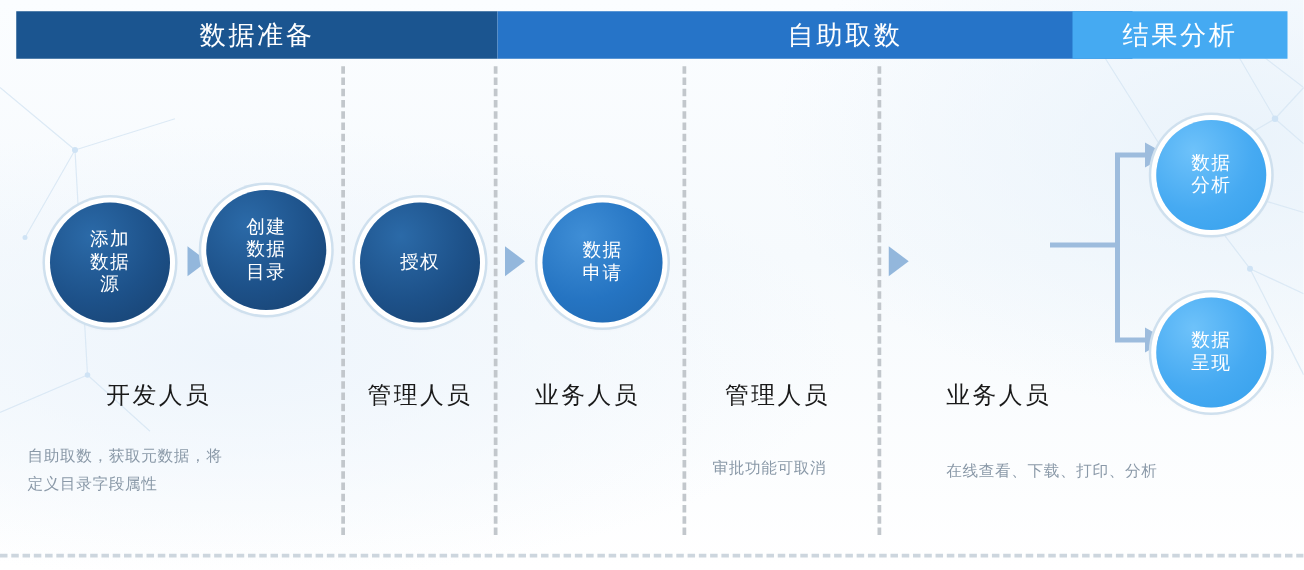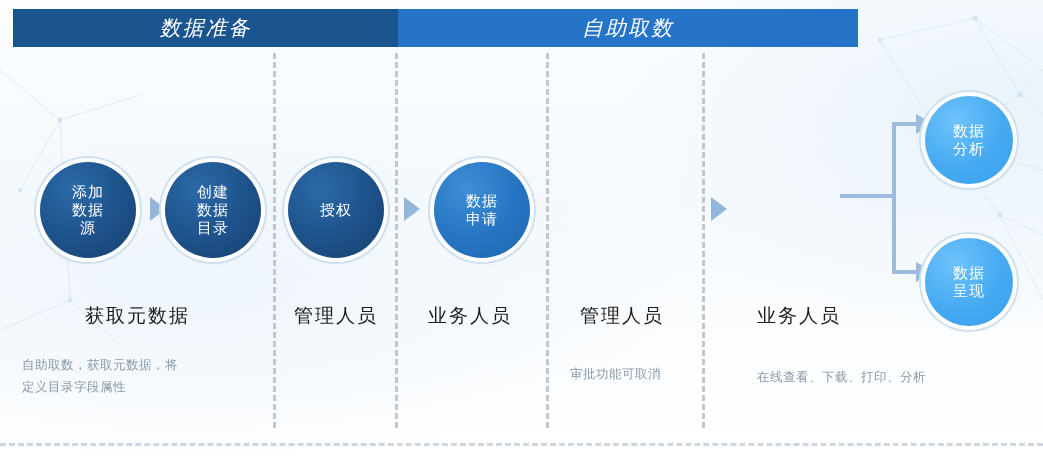--- a/index.html
+++ b/index.html
@@ -15,23 +15,23 @@
       radial-gradient(ellipse 700px 260px at 18% 62%, #eef5fc 0%, rgba(238,245,252,0) 70%),
       radial-gradient(ellipse 520px 300px at 95% 25%, #eaf3fb 0%, rgba(234,243,251,0) 72%),
       linear-gradient(180deg,#fbfdff 0%, #f6fafd 45%, #ffffff 100%);
     overflow:hidden;
   }
   
   #netbg{position:absolute;inset:0;pointer-events:none;}
 
   
   .hdr{position:absolute;top:9px;height:38px;display:flex;align-items:center;justify-content:center;}
-  .hdr span{color:#fff;font-size:21px;letter-spacing:2px;font-weight:400;font-style:italic;}
+  .hdr span{color:#fff;font-size:21px;letter-spacing:2px;font-weight:400;}
   #hdr1{left:13px;width:385px;background:#1b5590;}
-  #hdr2{left:398px;width:460px;background:#2674c8;}
+  #hdr2{left:398px;width:460px;background:#2674c8;padding-left:48px;}
   #hdr3{left:858px;width:172px;background:#45aaf2;}
 
   
   .vsep{position:absolute;top:53px;height:375px;width:0;
         border-left:3px dashed #c2c7cc;}
 
   
   #hrule{position:absolute;left:0;top:443px;width:1043px;height:0;
          border-top:3px dashed #cdd6de;}
 
@@ -94,36 +94,39 @@
         <circle cx="20" cy="190" r="2"></circle>
     </g>
   </svg>
 
   <div class="hdr" id="hdr1">
     <span>数据准备</span>
   </div>
   <div class="hdr" id="hdr2">
     <span>自助取数</span>
   </div>
+  <div class="hdr" id="hdr3">
+    <span>结果分析</span>
+  </div>
 
   <div class="vsep" style="left:273px"></div>
   <div class="vsep" style="left:395px"></div>
   <div class="vsep" style="left:546px"></div>
   <div class="vsep" style="left:702px"></div>
   <div id="hrule"></div>
 
   <div class="node dark big" style="left:40px;top:162px">
     <span style="white-space:pre-line">添加
 数据
 源</span>
   </div>
 
   <div class="tri" style="left:150px;top:197px"></div>
 
-  <div class="node dark big" style="left:165px;top:162px">
+  <div class="node dark big" style="left:165px;top:152px">
     <span style="white-space:pre-line">创建
 数据
 目录</span>
   </div>
 
   <div class="node dark big" style="left:288px;top:162px">
     <span style="white-space:pre-line">授权</span>
   </div>
 
   <div class="tri" style="left:404px;top:197px"></div>
@@ -152,21 +155,21 @@
   <div class="node lite sm" style="left:925px;top:96px">
     <span style="white-space:pre-line">数据
 分析</span>
   </div>
 
   <div class="node lite sm" style="left:925px;top:238px">
     <span style="white-space:pre-line">数据
 呈现</span>
   </div>
 
-  <div class="role" style="left:85px">获取元数据</div>
+  <div class="role" style="left:85px">开发人员</div>
   <div class="role" style="left:294px">管理人员</div>
   <div class="role" style="left:428px">业务人员</div>
   <div class="role" style="left:580px">管理人员</div>
   <div class="role" style="left:757px">业务人员</div>
 
   <div class="desc" style="left:22px;top:355px;width:250px">
     <div>自助取数，获取元数据，将</div>
     <div>定义目录字段属性</div>
   </div>
 

